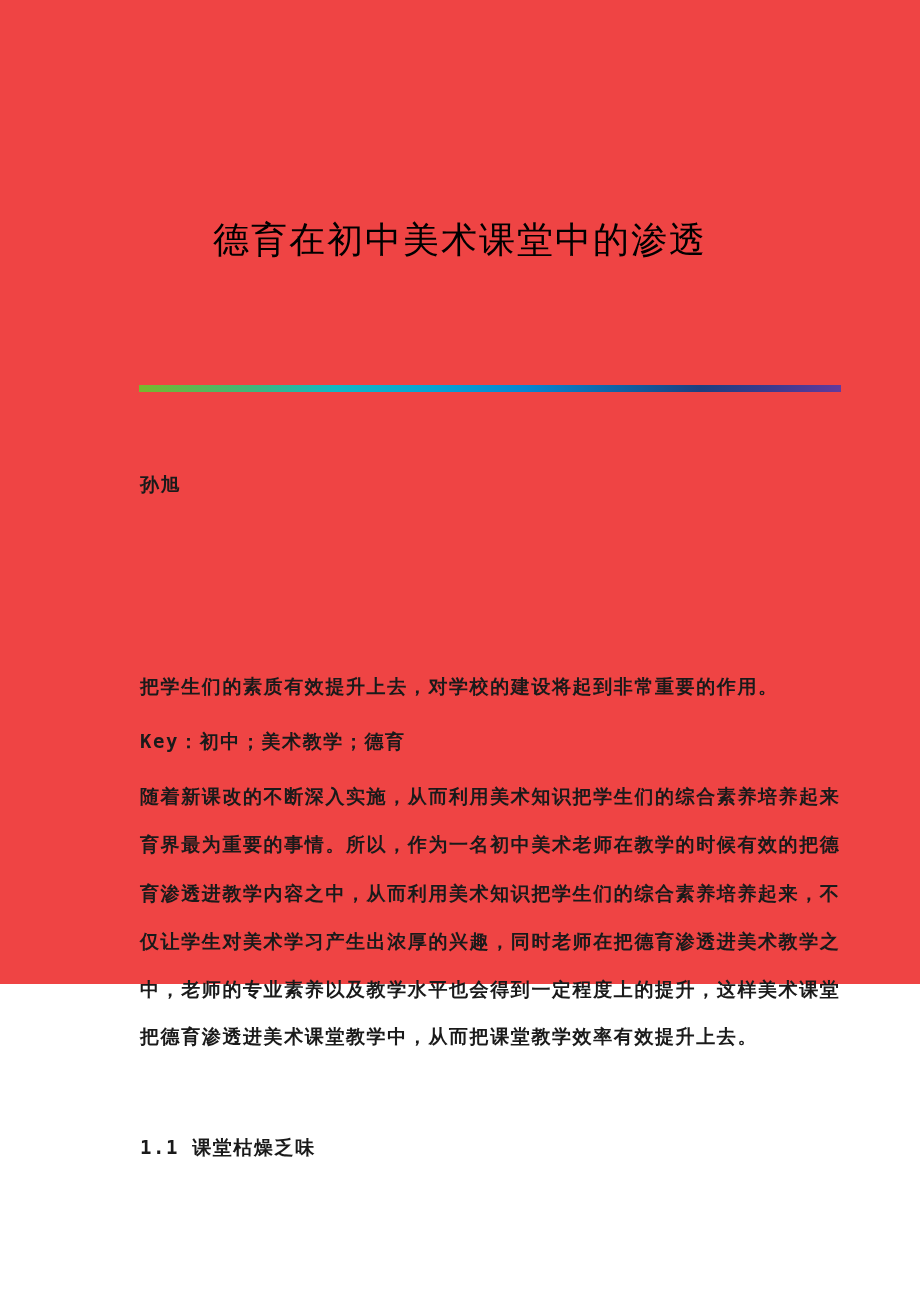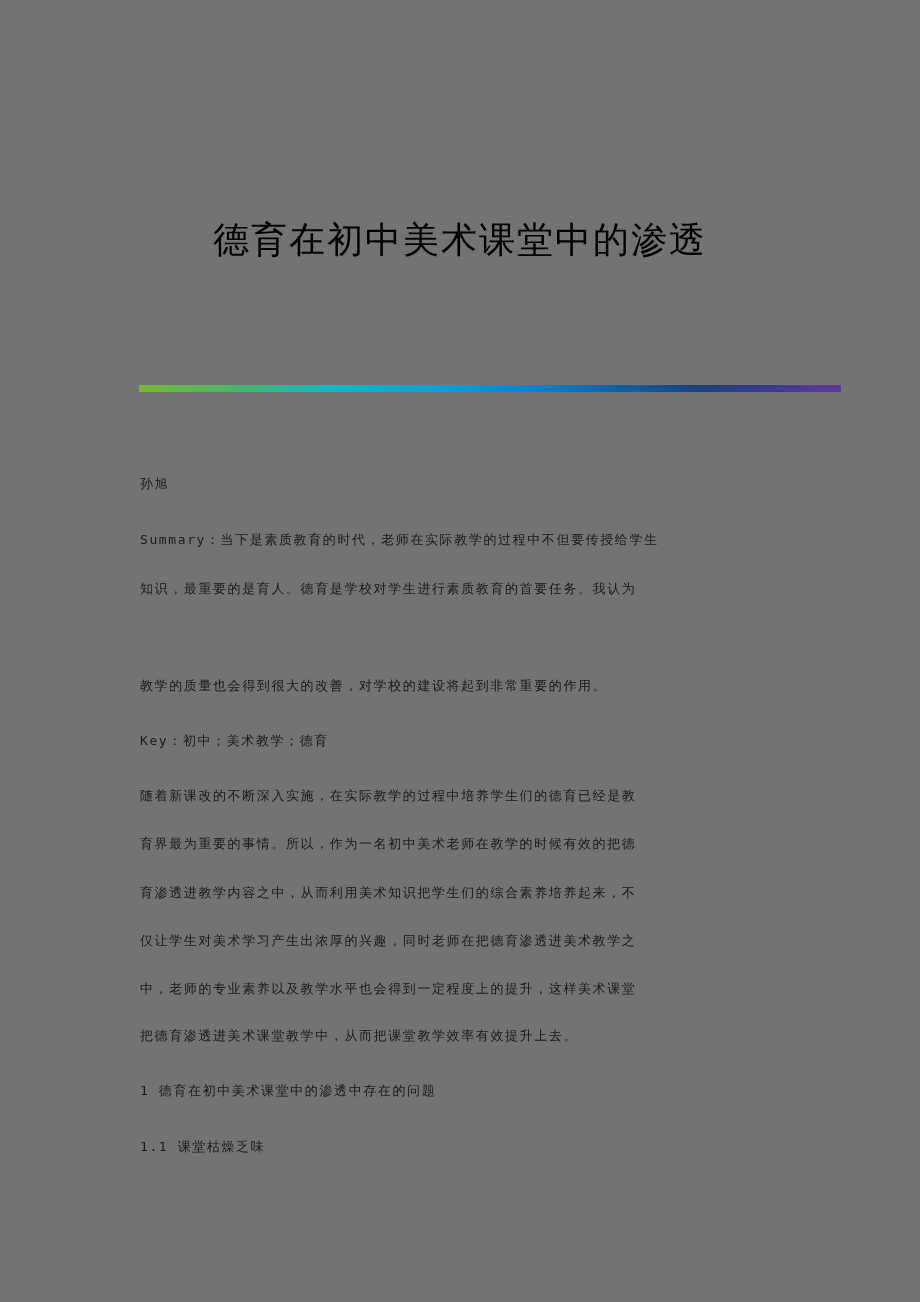--- a/index.html
+++ b/index.html
@@ -1,49 +1,47 @@
 <!DOCTYPE html>
 <html><head>
 <meta charset="utf-8">
 <style>
   html, body { margin: 0; padding: 0; background: #ffffff; }
   body { width: 920px; height: 1302px; position: relative; overflow: hidden; }
-  .page { position: absolute; left: 0; top: 0; width: 920px; height: 1302px; background: #737373; }
+  .page { position: absolute; left: 0; top: 0; width: 920px; height: 984px; background: #ef4444; }
   .title {
     position: absolute; left: 0; width: 920px; top: 214px;
     text-align: center; font-family: "DejaVu Serif", serif;
     font-size: 36px; color: #000; letter-spacing: 2px; line-height: 52px;
   }
   .rule {
     position: absolute; left: 139px; top: 385px; width: 702px; height: 7px;
     background: linear-gradient(90deg, #79b82c 0%, #3fb77a 16%, #10b8c6 28%, #06a3d4 42%, #0686d2 55%, #0f63a6 68%, #1d3f80 80%, #3d3a8e 90%, #633a9d 100%);
   }
   .line {
     position: absolute; left: 140px; font-family: "DejaVu Sans Mono", monospace;
-    font-size: 13px; color: #1a1a1a; white-space: nowrap; line-height: 24px;
+    font-size: 19px; color: #1a1a1a; white-space: nowrap; line-height: 24px;
     letter-spacing: 1.6px;
+    font-weight: bold;
   }
 </style>
 </head>
 <body>
 
 <div class="page">
   <div class="title">德育在初中美术课堂中的渗透</div>
   <div class="rule"></div>
 
   <div class="line" style="top:472px">孙旭</div>
 
-  <div class="line" style="top:528px">Summary：当下是素质教育的时代，老师在实际教学的过程中不但要传授给学生</div>
-  <div class="line" style="top:577px">知识，最重要的是育人。德育是学校对学生进行素质教育的首要任务。我认为</div>
-  <div class="line" style="top:674px">教学的质量也会得到很大的改善，对学校的建设将起到非常重要的作用。</div>
+  <div class="line" style="top:674px">把学生们的素质有效提升上去，对学校的建设将起到非常重要的作用。</div>
 
   <div class="line" style="top:729px">Key：初中；美术教学；德育</div>
 
-  <div class="line" style="top:784px">随着新课改的不断深入实施，在实际教学的过程中培养学生们的德育已经是教</div>
+  <div class="line" style="top:784px">随着新课改的不断深入实施，从而利用美术知识把学生们的综合素养培养起来</div>
   <div class="line" style="top:881px">育渗透进教学内容之中，从而利用美术知识把学生们的综合素养培养起来，不</div>
   <div class="line" style="top:832px">育界最为重要的事情。所以，作为一名初中美术老师在教学的时候有效的把德</div>
   <div class="line" style="top:929px">仅让学生对美术学习产生出浓厚的兴趣，同时老师在把德育渗透进美术教学之</div>
   <div class="line" style="top:977px">中，老师的专业素养以及教学水平也会得到一定程度上的提升，这样美术课堂</div>
   <div class="line" style="top:1024px">把德育渗透进美术课堂教学中，从而把课堂教学效率有效提升上去。</div>
 
-  <div class="line" style="top:1079px">1 德育在初中美术课堂中的渗透中存在的问题</div>
   <div class="line" style="top:1135px">1.1 课堂枯燥乏味</div>
 </div>
 
 </body></html>

